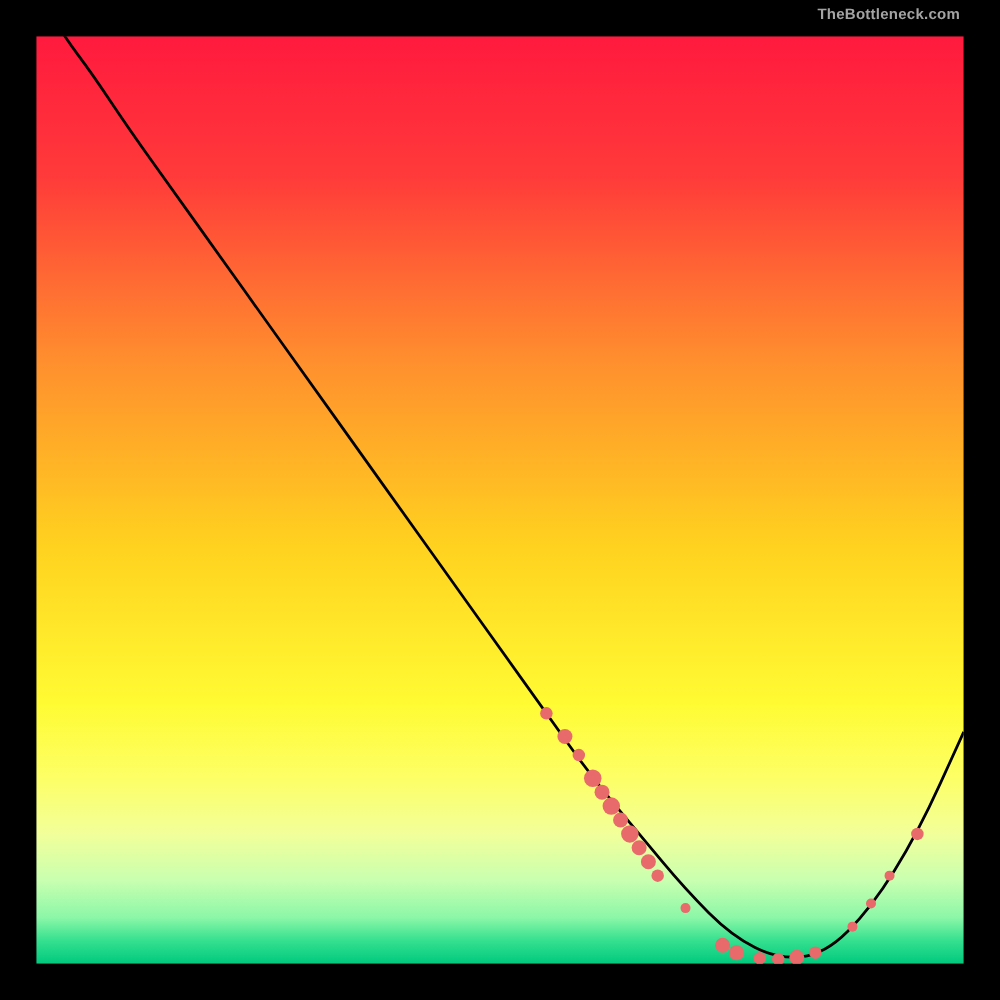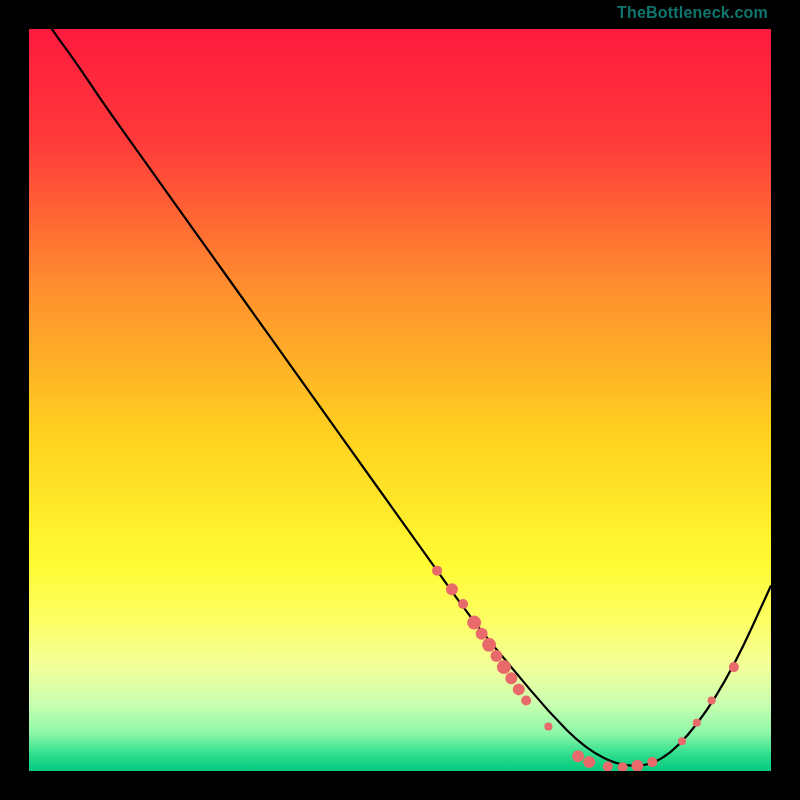--- a/index.html
+++ b/index.html
@@ -23,23 +23,23 @@
     left: 0;
     top: 0;
     width: 742px;
     height: 742px;
   }
   .watermark {
     position: absolute;
     top: 4px;
     right: 32px;
     font-family: Arial, Helvetica, sans-serif;
-    font-size: 16px;
+    font-size: 12px;
     font-weight: 600;
-    color: #0f766e;
+    color: #a3a3a3;
     letter-spacing: 0.2px;
   }
 </style>
 </head>
 <body>
 
 <div class="frame">
   <svg class="plot" viewBox="0 0 742 742" preserveAspectRatio="none">
     <defs>
       <linearGradient id="bg-grad" x1="0" y1="0" x2="0" y2="1">

